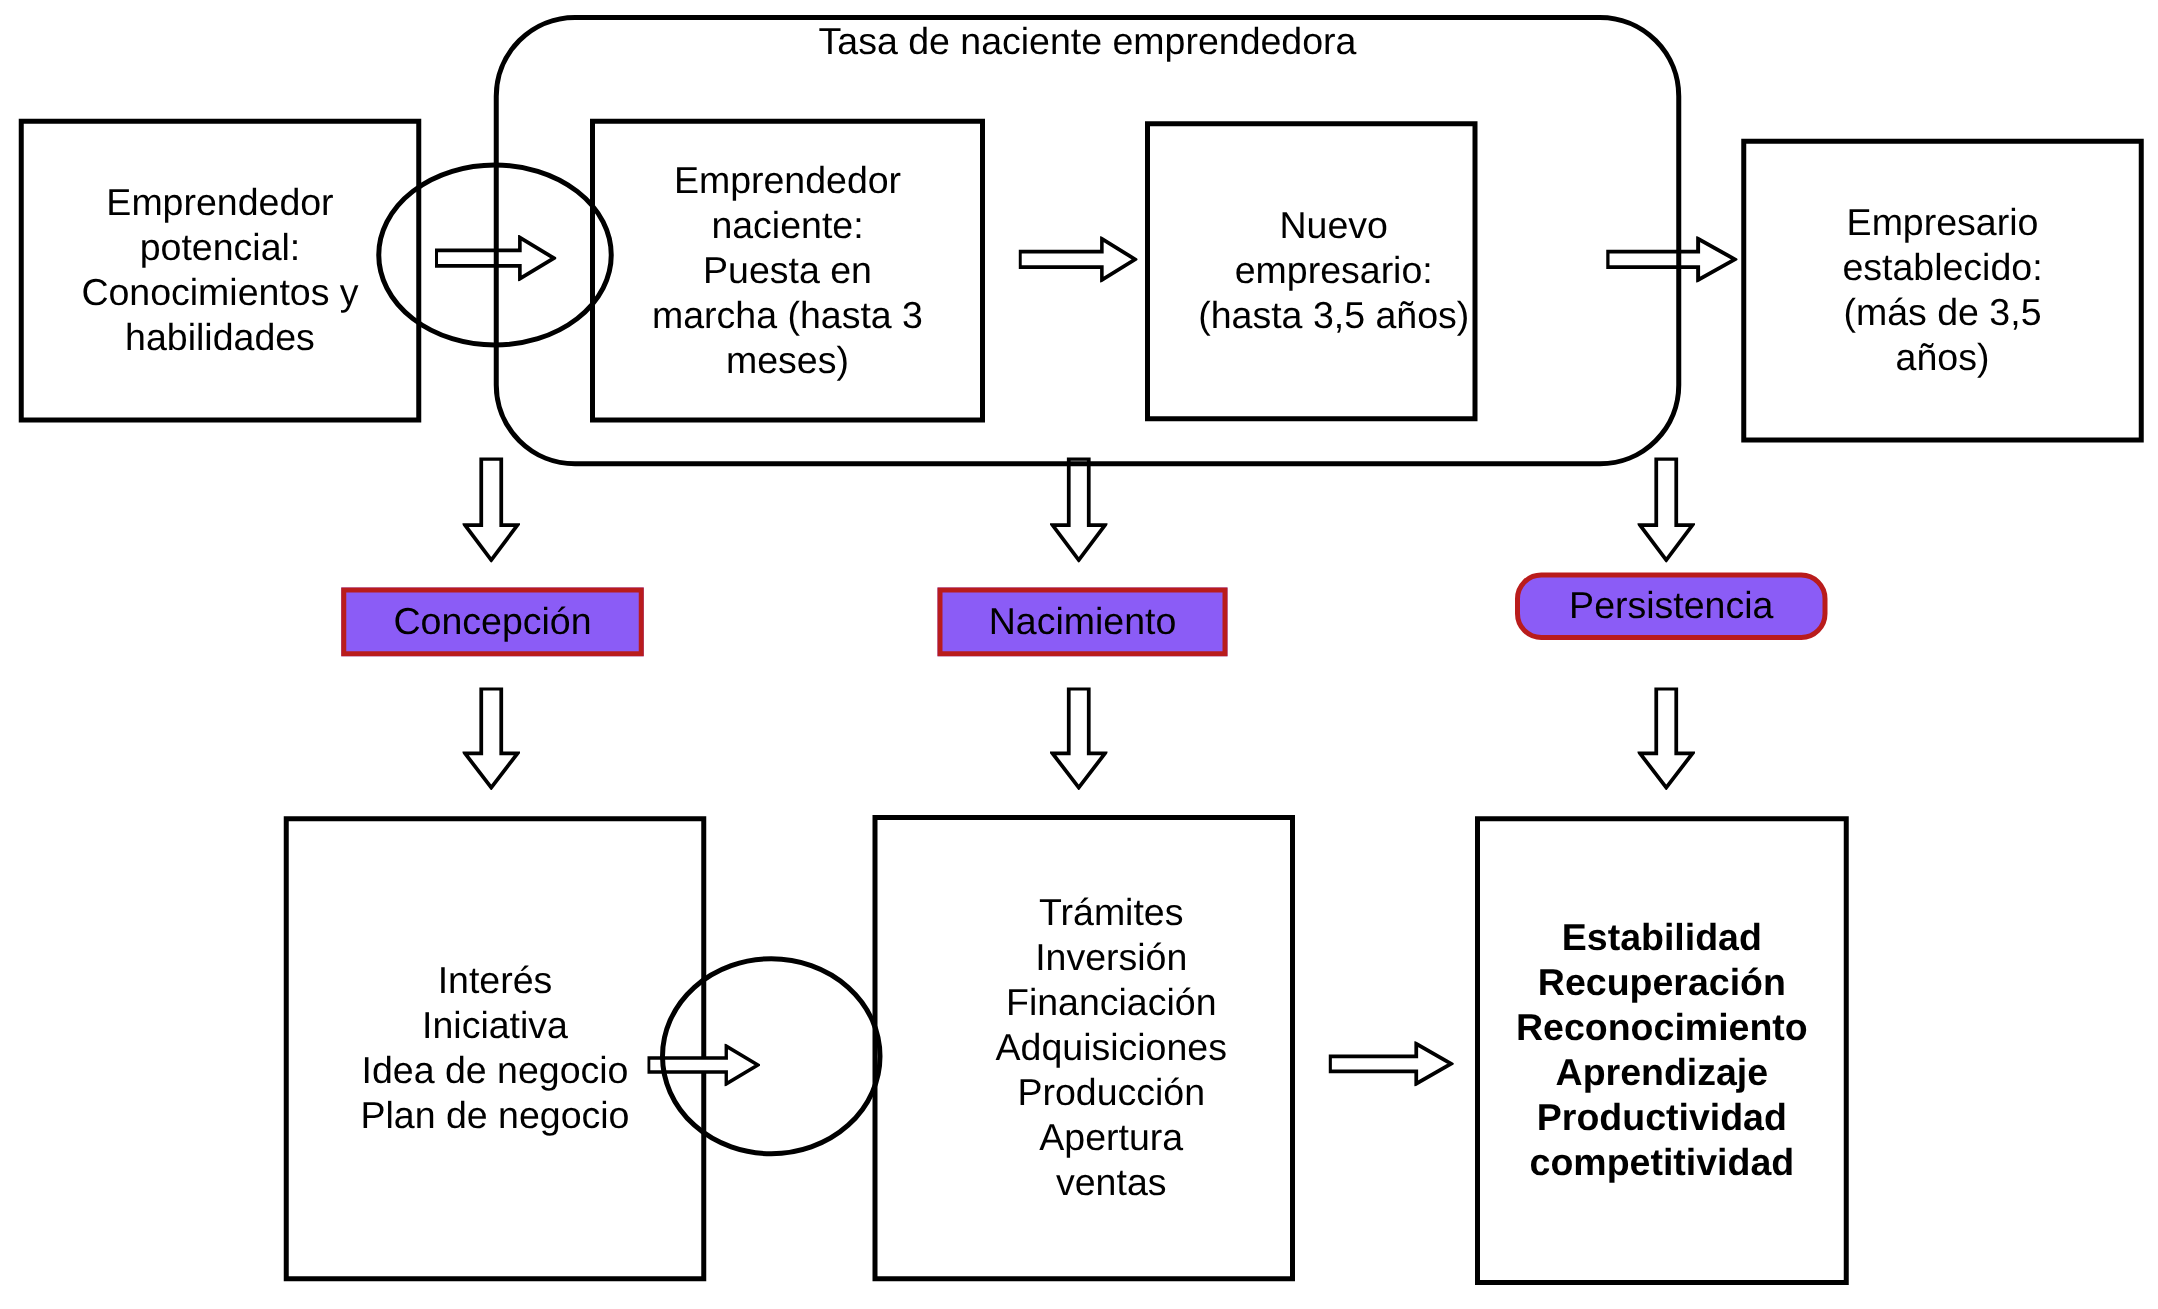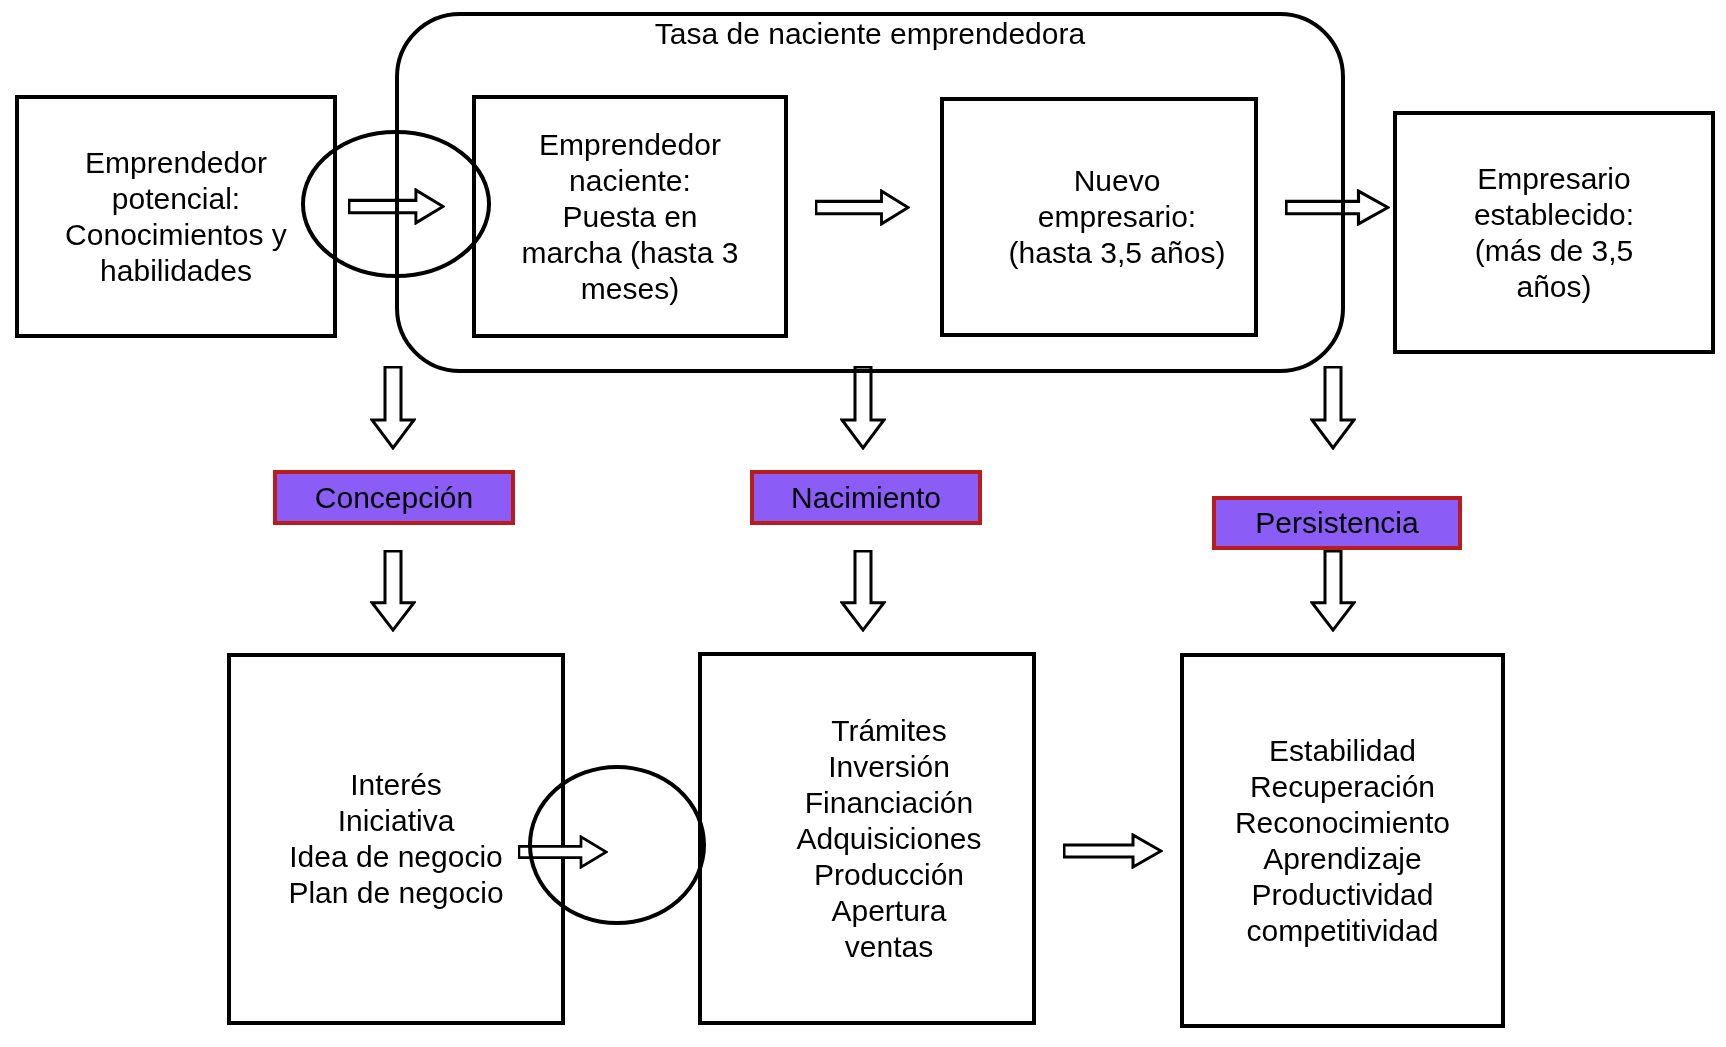--- a/index.html
+++ b/index.html
@@ -56,30 +56,30 @@
     width: 950px;
     text-align: center;
     font-size: 30px;
     line-height: 36px;
     z-index: 4;
   }
   .emphasis { position: absolute; z-index: 4; }
   
   #box1 { left: 15px;   top: 95px; width: 322px; height: 243px; }
   #box2 { left: 472px;  top: 95px; width: 316px; height: 243px; }
-  #box3 { left: 940px;  top: 97px; width: 318px; height: 240px; padding-left: 36px; }
+  #box3 { left: 916px;  top: 97px; width: 266px; height: 240px; padding-left: 36px; }
   #box4 { left: 1393px; top: 95px; width: 322px; height: 243px; margin-top: 16px; }
   
   #phase1 { left: 273px;  top: 470px; width: 242px; height: 55px; }
   #phase2 { left: 750px;  top: 470px; width: 232px; height: 55px; }
-  #phase3 { left: 1212px; top: 496px; width: 250px; height: 54px; }
+  #phase3 { left: 1212px; top: 458px; width: 250px; height: 54px; border-radius: 21px; }
   
   #box5 { left: 227px;  top: 653px; width: 338px; height: 372px; }
   #box6 { left: 698px;  top: 652px; width: 338px; height: 373px; padding-left: 44px; }
-  #box7 { left: 1180px; top: 653px; width: 325px; height: 375px; }
+  #box7 { left: 1180px; top: 653px; width: 299px; height: 375px; font-weight: bold; }
   
   #ar1 { left: 348px;  top: 188px; }
   #ar2 { left: 815px;  top: 189px; }
   #ar3 { left: 1285px; top: 189px; }
   #ar4 { left: 518px;  top: 835px; }
   #ar5 { left: 1063px; top: 833px; }
   
   #da1 { left: 370px;  top: 366px; }
   #da2 { left: 840px;  top: 366px; }
   #da3 { left: 1310px; top: 366px; }

